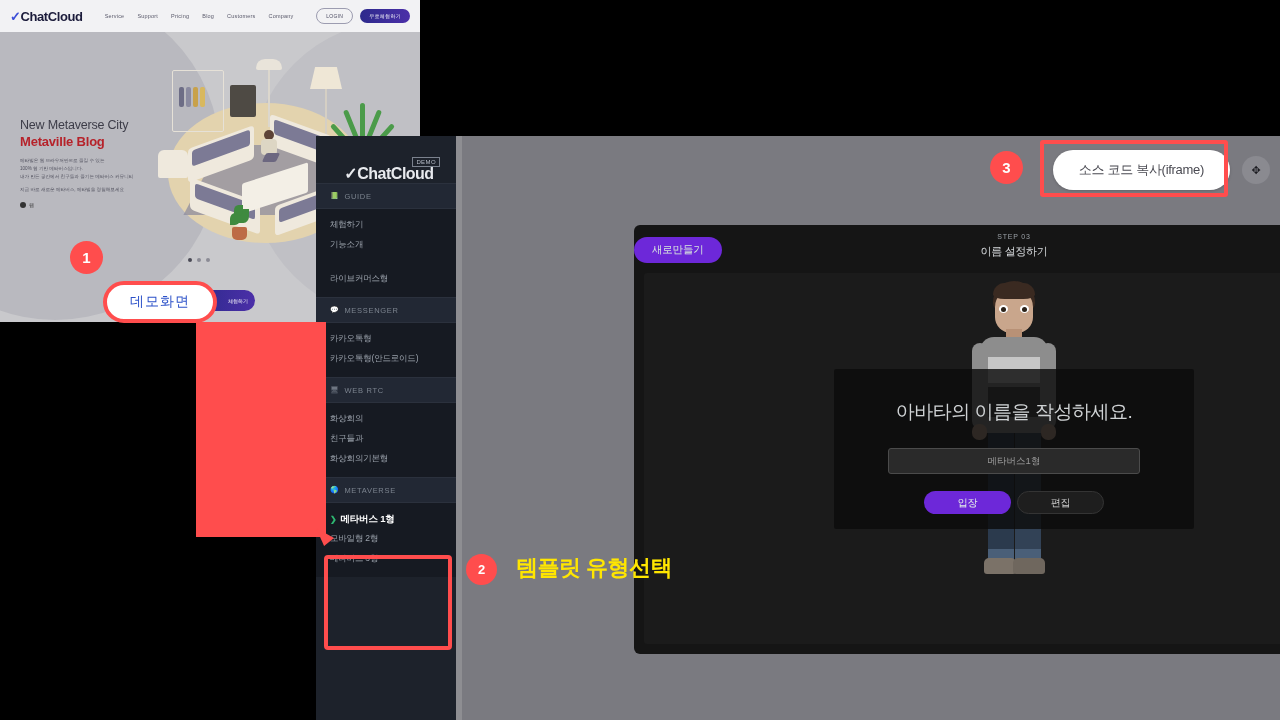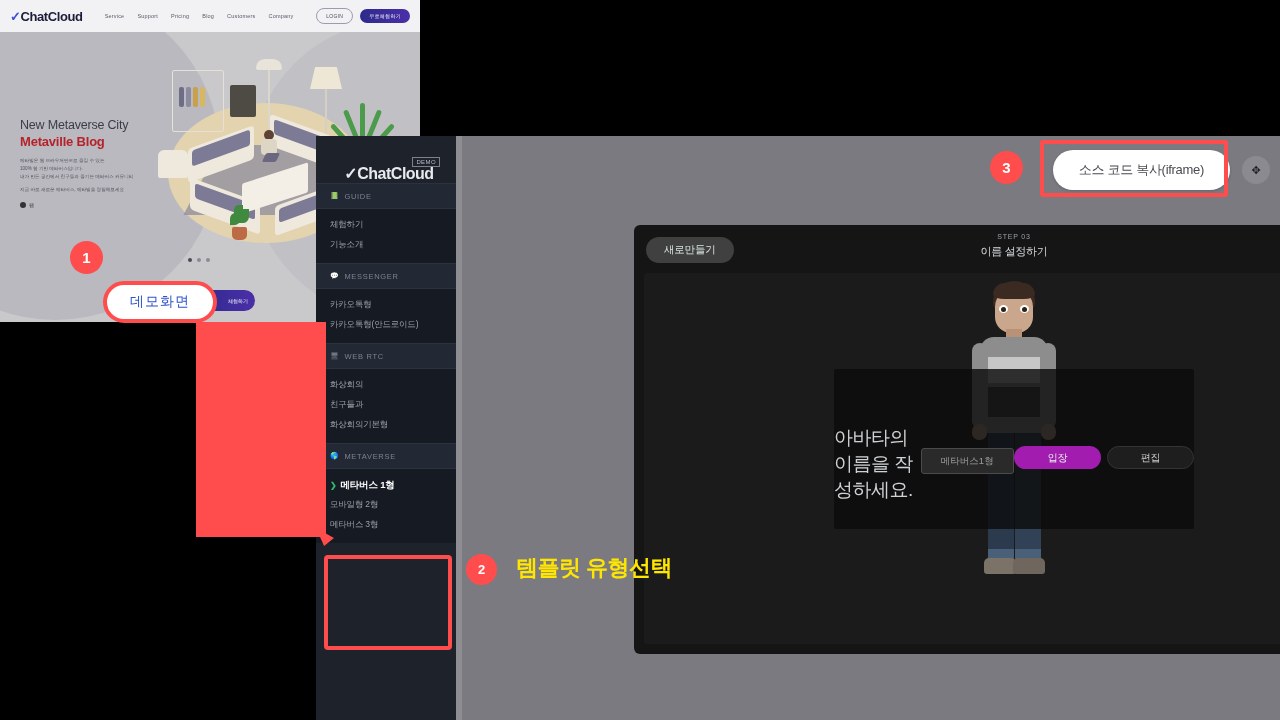--- a/index.html
+++ b/index.html
@@ -159,21 +159,21 @@
     position:absolute; left:1040px; top:140px; width:188px; height:57px;
     border:4px solid #ff4d4d; border-radius:3px; z-index:8; pointer-events:none;
   }
 
   #viewer {
     position:absolute; left:172px; top:89px; width:760px; height:429px;
     background:#151515; border-radius:6px; overflow:hidden;
   }
   #viewer-head { position:relative; height:48px; }
   #new-btn {
-    position:absolute; left:12px; top:12px; background:#404040; color:#d8e6dd;
+    position:absolute; left:0; top:12px; background:#6d28d9; color:#d8e6dd;
     font-size:10.5px; border-radius:13px; padding:6px 18px; letter-spacing:-.2px;
   }
   #step {
     position:absolute; left:0; right:0; top:8px; text-align:center;
   }
   #step .n { font-size:7px; color:#9aa0a6; letter-spacing:.8px; }
   #step .t { font-size:11px; color:#d6d9dc; margin-top:4px; letter-spacing:-.3px;}
   #scene {
     position:absolute; left:10px; top:48px; right:10px; bottom:10px;
     background:#1b1b1b; border-radius:3px; overflow:hidden;
@@ -204,31 +204,31 @@
   .av-legR { position:absolute; left:49px; top:148px; width:26px; height:130px; background:#324256; border-radius:4px 4px 3px 3px; }
   .av-cuffL { position:absolute; left:22px; top:268px; width:26px; height:10px; background:#4a5f78; }
   .av-cuffR { position:absolute; left:49px; top:268px; width:26px; height:10px; background:#4a5f78; }
   .av-shoeL { position:absolute; left:18px; top:277px; width:32px; height:16px; background:#7b7268; border-radius:5px 5px 3px 3px;}
   .av-shoeR { position:absolute; left:47px; top:277px; width:32px; height:16px; background:#6f675e; border-radius:5px 5px 3px 3px;}
 
   
   #modal {
     position:absolute; left:50%; top:96px; transform:translateX(-50%);
     width:360px; height:160px; background:rgba(12,12,12,.82); border-radius:2px;
-    display:flex; align-items:center;
+    display:flex; flex-direction:column; align-items:center;
   }
   #modal .title { font-size:19px; color:#cfd2d4; margin-top:30px; letter-spacing:-.5px; }
   #name-input {
     margin-top:23px; width:252px; height:26px; background:#2a2a2a; border:1px solid #4b4b4b;
     border-radius:3px; color:#9b9b9b; font-size:9.5px; text-align:center; line-height:24px;
   }
   #modal-btns { margin-top:17px; display:flex; gap:6px; }
   .mbtn { width:87px; height:23px; border-radius:12px; font-size:10px;
           display:flex; align-items:center; justify-content:center; letter-spacing:-.2px; }
-  .mbtn.enter { background:#a21caf; color:#e4efe8; }
+  .mbtn.enter { background:#6d28d9; color:#e4efe8; }
   .mbtn.edit  { background:#1e1e1e; color:#cfcfcf; border:1px solid #343434; }
 
   
   .badge {
     position:absolute; width:33px; height:33px; border-radius:50%; background:#ff4d4d;
     color:#fff; font-size:15px; font-weight:bold; display:flex; align-items:center;
     justify-content:center; z-index:10;
   }
   #badge1 { left:70px; top:241px; }
   #badge2 { left:466px; top:554px; width:31px; height:31px; font-size:13px;}
@@ -361,20 +361,25 @@
     <div class="grp">
       <div class="item">
           <span>체험하기</span>
         </div>
       <div class="item">
           <span>기능소개</span>
         </div>
     </div>
 
 
+    <div class="grp">
+      <div class="item">
+          <span>라이브커머스형</span>
+        </div>
+    </div>
 
     <div class="sec">
       <span class="ic">💬</span>
       <span>MESSENGER</span>
     </div>
     <div class="grp">
       <div class="item">
           <span>카카오톡형</span>
         </div>
       <div class="item">

